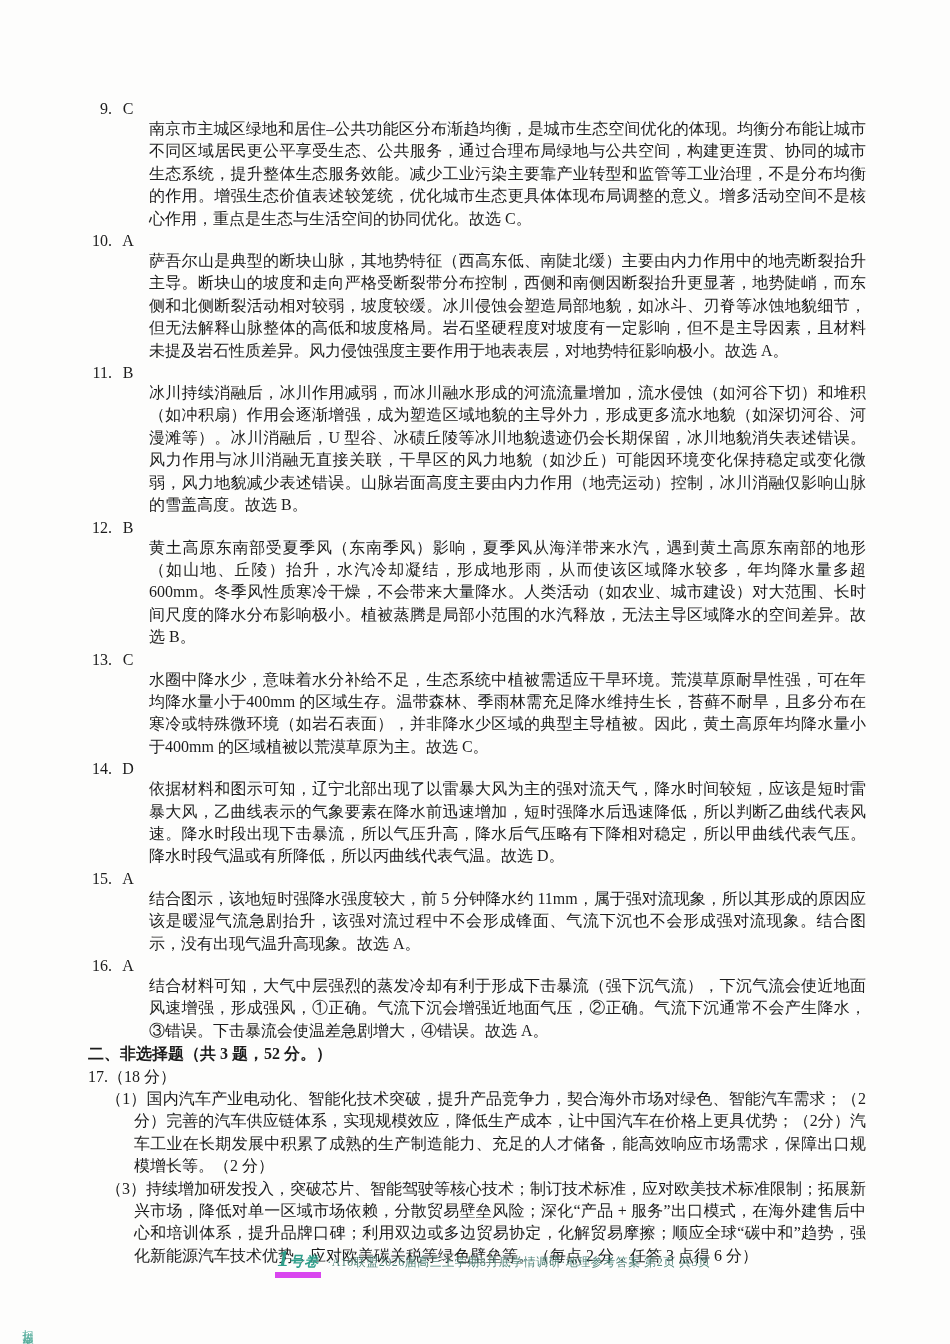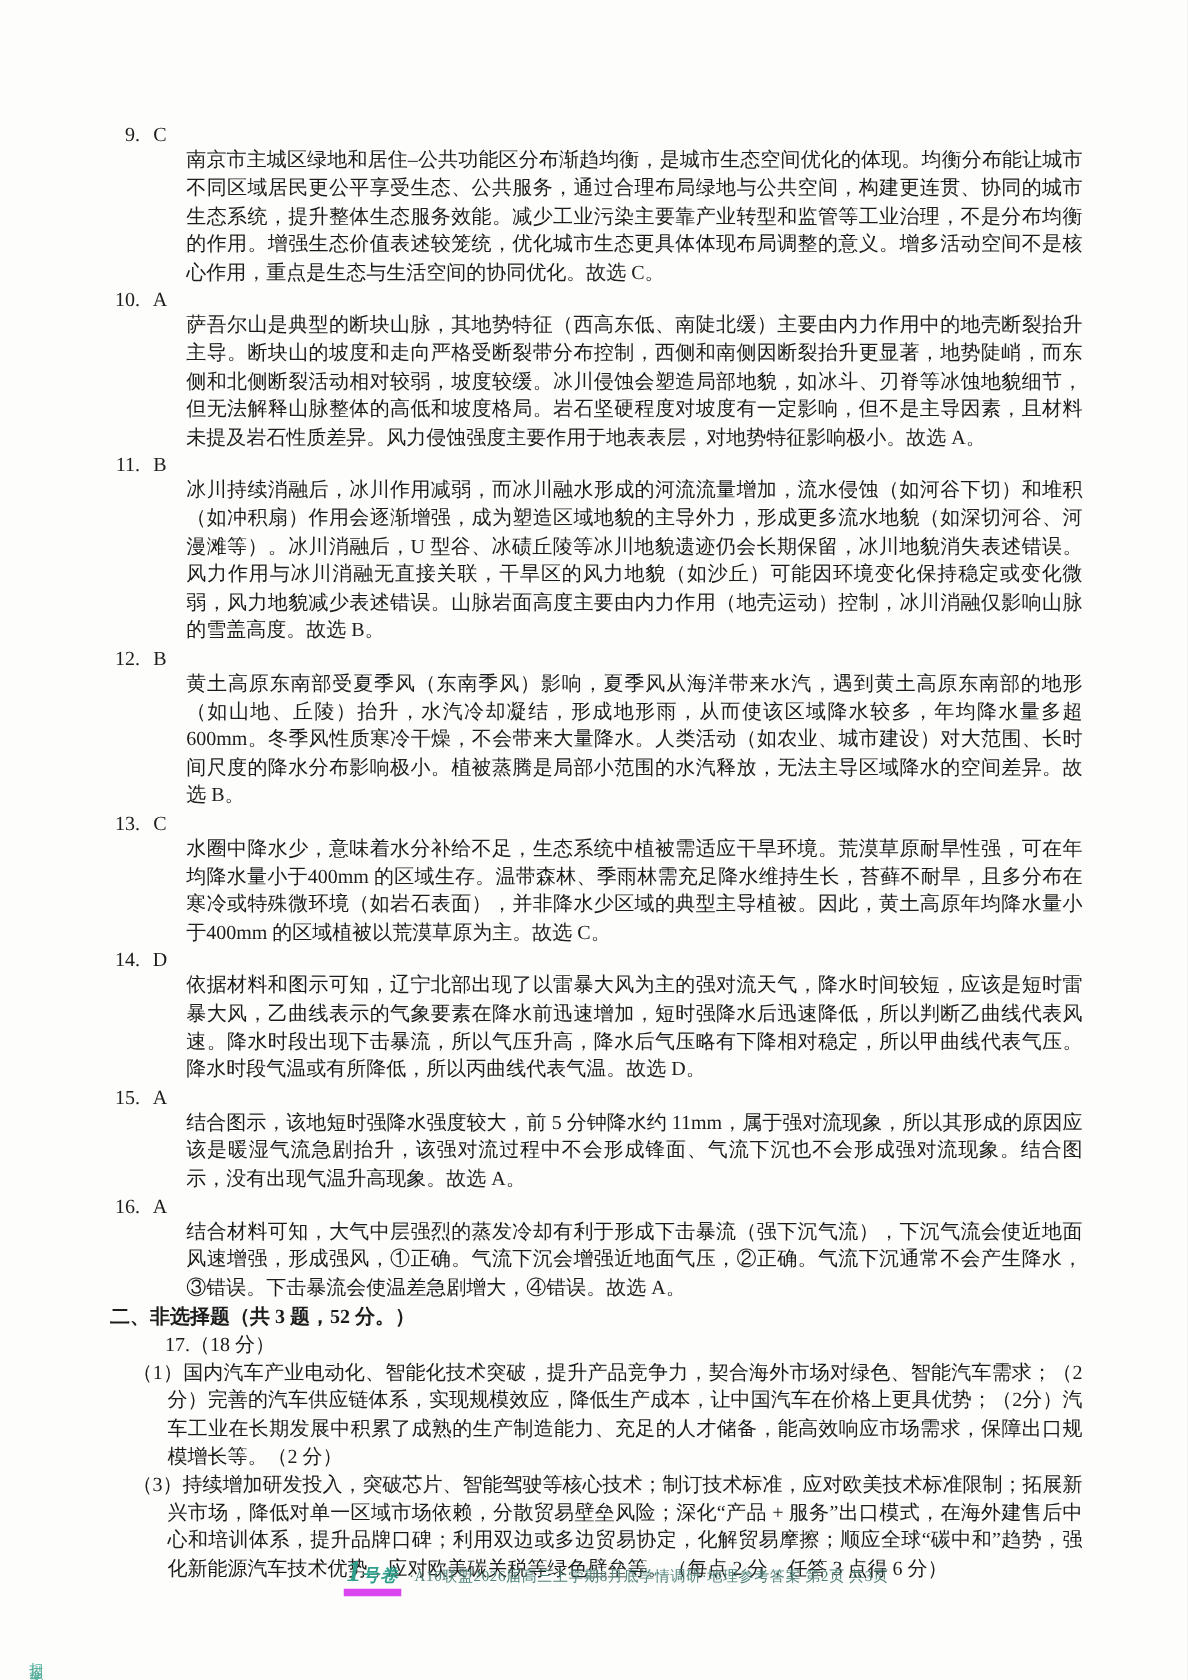--- a/index.html
+++ b/index.html
@@ -44,21 +44,20 @@
   }
   .section-header {
     font-size: 16px;
     line-height: 22.4px;
     font-weight: bold;
     margin-top: 1px;
   }
   .q17-label {
     font-size: 16px;
     line-height: 22.4px;
-    margin-left: 44px;
   }
   .part {
     font-size: 16px;
     line-height: 22.4px;
     margin-left: 18px;
     padding-left: 28px;
     text-indent: -28px;
     text-align: justify;
     font-family: Liberation Serif, serif;
   }

